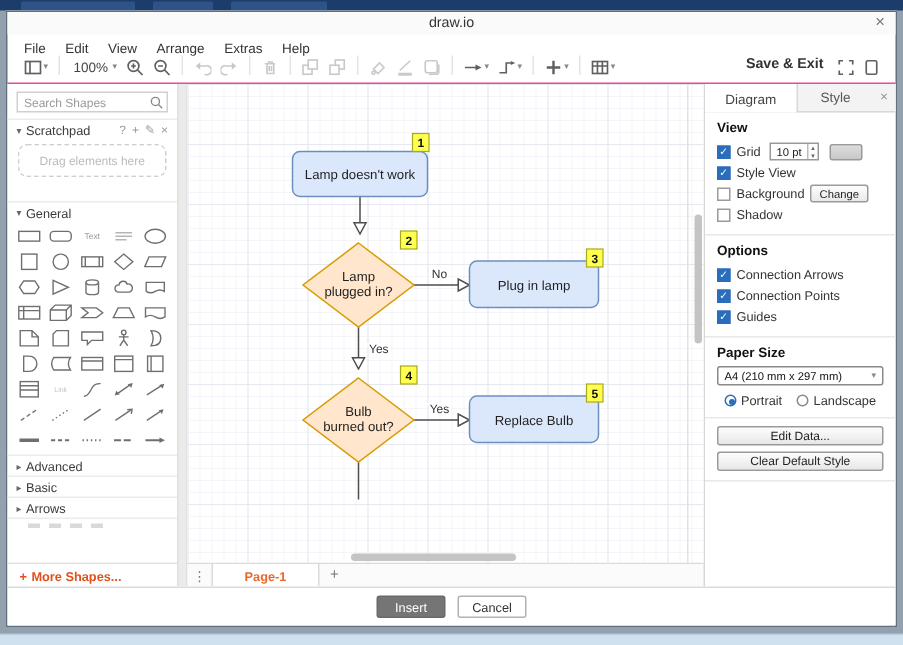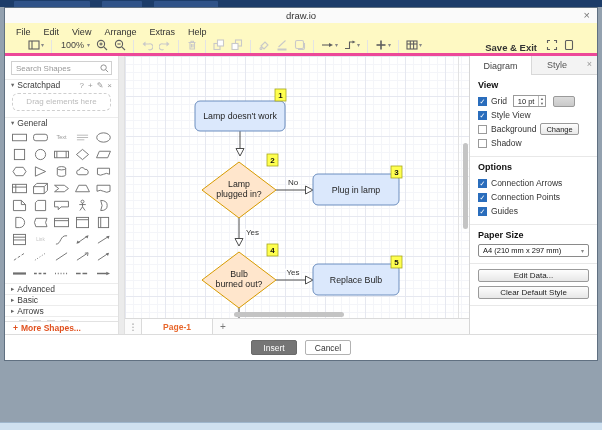--- a/index.html
+++ b/index.html
@@ -3,30 +3,30 @@
 <meta charset="utf-8">
 <style>
   *{margin:0;padding:0;box-sizing:border-box}
   html,body{width:602px;height:430px}
   body{position:relative;font-family:"Liberation Sans",sans-serif;background:#93a1af;overflow:hidden}
   
   #bgtop{position:absolute;top:0;left:0;width:602px;height:7px;background:#1c3c69}
   .bgtab{position:absolute;top:1px;height:6px;background:#2f5288;border-radius:1px 1px 0 0}
   #bgbottom{position:absolute;left:0;bottom:0;width:602px;height:8px;background:#cfe0ef;border-top:1px solid #9fb6cc}
   
-  #dialog{position:absolute;left:4px;top:7px;width:594px;height:354px;background:#fef9c3;border:1px solid #607081;display:flex;flex-direction:column}
+  #dialog{position:absolute;left:4px;top:7px;width:594px;height:411px;background:#ffffff;border:1px solid #607081;display:flex;flex-direction:column}
   
   #titlebar{height:15px;position:relative;background:#fafafa;flex:none}
   #titlebar .title{text-align:center;font-size:9.5px;color:#333;line-height:15px}
   #titlebar .close{position:absolute;right:7px;top:0;font-size:11px;color:#777;line-height:15px;cursor:default}
   
   #menubar{height:14px;display:flex;align-items:flex-end;gap:13px;padding-left:11px;flex:none}
   #menubar .mitem{font-size:9px;color:#333}
   
-  #toolbar{height:19px;display:flex;align-items:flex-end;padding:0 20px;border-bottom:3px solid #ec4899;flex:none}
+  #toolbar{height:19px;display:flex;align-items:flex-start;padding:0 8px;border-bottom:1px solid #ec4899;flex:none}
   .tbtn{display:flex;align-items:center;gap:1px;padding:0 3px;height:16px}
   .tbtn svg{display:block}
   .tb-ico{stroke:#5f5f5f;fill:none;stroke-width:1.1}
   .tb-ico.dis{stroke:#c9c9c9}
   .tb-ico .fillp{fill:#5f5f5f;stroke:none}
   .tb-ico.dis .fillp{fill:#c9c9c9}
   .caret{font-size:6px;color:#888;line-height:16px}
   .tdiv{width:1px;height:13px;background:#e4e4e4;margin:0 4px}
   .tspacer{flex:1}
   #zoom-label{font-size:9px;color:#444;padding:0 2px}
@@ -36,21 +36,21 @@
   
   #sidebar{width:113px;background:#fff;display:flex;flex-direction:column;font-size:8.5px;color:#333;flex:none}
   #search-wrap{margin:5px 6px 4px 6px;position:relative}
   #search-input{width:100%;height:14px;border:1px solid #d0d0d0;font-size:8px;padding:0 14px 0 4px;color:#444;font-family:"Liberation Sans",sans-serif}
   #search-input::placeholder{color:#999}
   #search-wrap svg{position:absolute;right:3px;top:3px}
   .sechead{display:flex;align-items:center;height:14px;padding:0 6px;border-top:1px solid #ececec;color:#3b3b3b}
   .sechead .car{font-size:6.5px;color:#666;margin-right:3px}
   .sechead .slabel{flex:1}
   .spicons{display:flex;gap:4px;color:#999;font-size:8px}
-  #dragbox{margin:3px 7px 6px 7px;height:22px;border:1px dashed #cfcfcf;border-radius:6px;display:flex;align-items:center;justify-content:center;color:#bbb;font-size:8px}
+  #dragbox{margin:3px 7px 16px 7px;height:22px;border:1px dashed #cfcfcf;border-radius:6px;display:flex;align-items:center;justify-content:center;color:#bbb;font-size:8px}
   #shape-palette{display:grid;grid-template-columns:repeat(5,1fr);padding:2px 4px;row-gap:2px}
   .pcell{display:flex;align-items:center;justify-content:center;height:15px}
   .pic{width:17px;height:13px;stroke:#6f6f6f;fill:none;stroke-width:1}
   #sidebar .spacer{flex:1}
   .partialrow{height:7px;border-top:1px solid #ececec;overflow:hidden;background:repeating-linear-gradient(90deg,transparent 0 6px,#d9d9d9 6px 14px);background-size:60px 3px;background-position:8px 3px;background-repeat:no-repeat}
   #more-shapes{height:16px;display:flex;align-items:center;gap:3px;padding:0 8px;border-top:1px solid #e2e2e2;color:#e0511f;font-weight:bold;font-size:8.5px}
   
   #gutter{width:7px;background:#ebebeb;border-left:1px solid #e0e0e0;border-right:1px solid #e0e0e0;flex:none}
   
   #canvas-col{flex:1;display:flex;flex-direction:column;min-width:0}
@@ -684,20 +684,26 @@
           <span class="cb on"></span>
           <span>Guides</span>
         </div>
       </div>
       <div class="rsec">
         <div class="rhead">Paper Size</div>
         <div class="selectbox">
           <span>A4 (210 mm x 297 mm)</span>
           <span class="caret">▾</span>
         </div>
+        <div class="radiorow">
+          <span class="radio on"></span>
+          <span class="rl">Portrait</span>
+          <span class="radio"></span>
+          <span>Landscape</span>
+        </div>
       </div>
       <div class="rsec" style="border-bottom:1px solid #e8e8e8">
         <div class="fullbtn">Edit Data...</div>
         <div class="fullbtn" style="margin-bottom:0">Clear Default Style</div>
       </div>
     </div>
 
   </div>
 
   <div id="footer">

